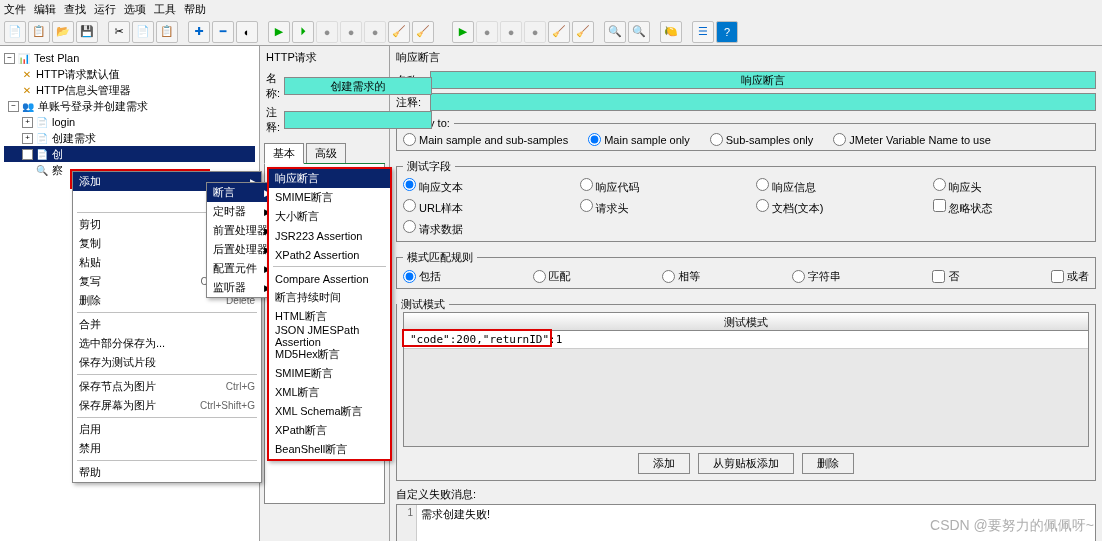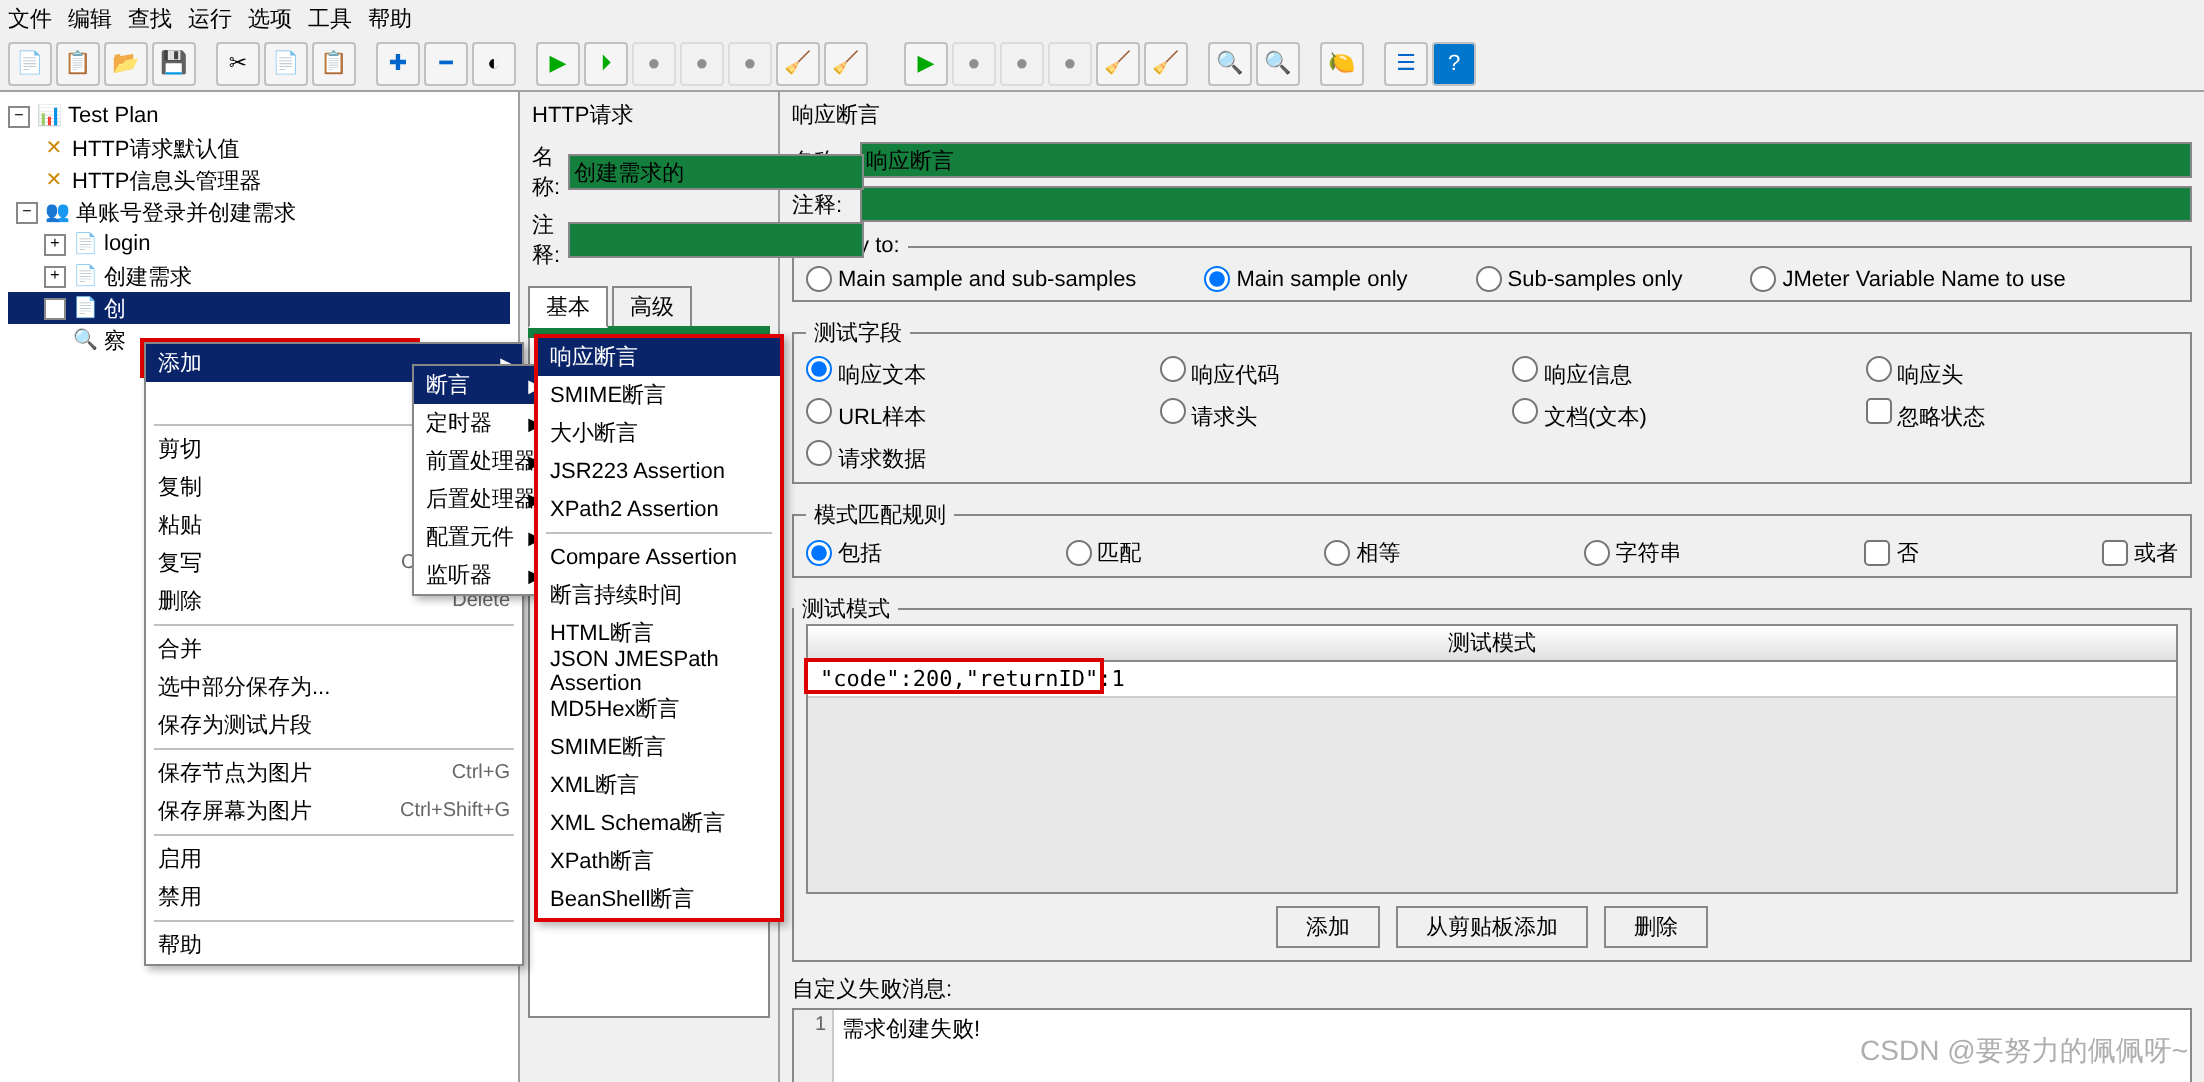--- a/index.html
+++ b/index.html
@@ -25,28 +25,28 @@
 .crow.hi { background: #0a246a; color: #fff; }
 .crow .lab { flex: 1; }
 .crow .sc { color: #666; font-size: 10px; }
 .crow .arr { position: absolute; right: 4px; font-size: 9px; }
 .csep { height: 1px; background: #c0c0c0; margin: 2px 4px; }
 .boxred { border: 2px solid #d00; position: absolute; pointer-events: none; }
 .mid { width: 130px; background: #f0f0f0; border-right: 1px solid #a0a0a0; position: relative; }
 .midtitle { padding: 4px 6px; font-weight: normal; }
 .frow { display: flex; align-items: center; padding: 2px 6px; gap: 4px; }
 .frow label { width: 30px; }
-.frow input { flex: 1; border: 1px solid #888; height: 18px; padding: 0 2px; font-size: 11px; background: #15803d; }
-.tabs { display: flex; border-bottom: 6px solid #15803d; margin: 6px 4px 0; }
+.frow input { flex: 1; border: 1px solid #888; height: 18px; padding: 0 2px; font-size: 11px; background: #5eead4; text-align: center; }
+.tabs { display: flex; border-bottom: 1px solid #15803d; margin: 6px 4px 0; }
 .tabs span { padding: 2px 8px; border: 1px solid #888; border-bottom: none; background: #f0f0f0; margin-right: 2px; font-size: 11px; }
 .tabs span.act { background: #fff; border-bottom: 1px solid #fff; margin-bottom: -1px; }
 .right { flex: 1; background: #f0f0f0; overflow: hidden; display: flex; flex-direction: column; }
 fieldset { border: 1px solid #888; margin: 4px 6px; padding: 4px 6px; }
 legend { padding: 0 4px; font-size: 11px; }
-.radios { display: flex; gap: 34px; flex-wrap: wrap; }
+.radios { display: flex; gap: 20px; flex-wrap: wrap; }
 .radios label { display: flex; align-items: center; gap: 3px; }
 .radios input { margin: 0; }
 .grid4 { display: grid; grid-template-columns: repeat(4, 1fr); gap: 4px 20px; }
 .testarea { height: 135px; background: #e8e8e8; border: 1px solid #888; margin: 0 6px; position: relative; }
 .testhead { background: linear-gradient(#fff,#e0e0e0); text-align: center; border-bottom: 1px solid #888; height: 18px; line-height: 18px; font-size: 11px; }
 .testrow { background: #fff; border-bottom: 1px solid #ccc; padding: 2px 6px; font-family: monospace; font-size: 11px; }
 .redbox2 { border: 2px solid #d00; position: absolute; left: -2px; top: 16px; width: 150px; height: 18px; }
 .btns { display: flex; gap: 8px; justify-content: center; padding: 6px; }
 .btns button { padding: 2px 14px; border: 1px solid #888; background: #f0f0f0; font-size: 11px; }
 .msgarea { flex: 1; margin: 0 6px 4px; }

